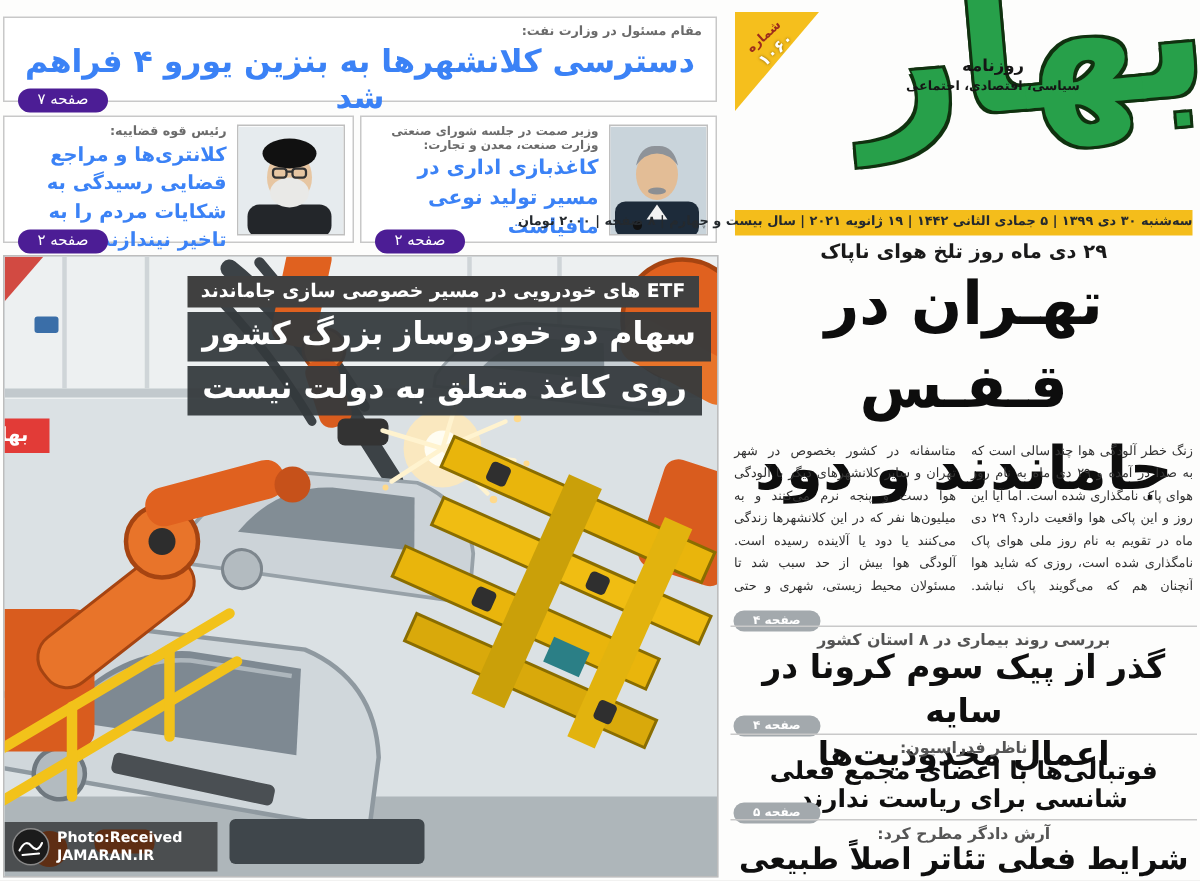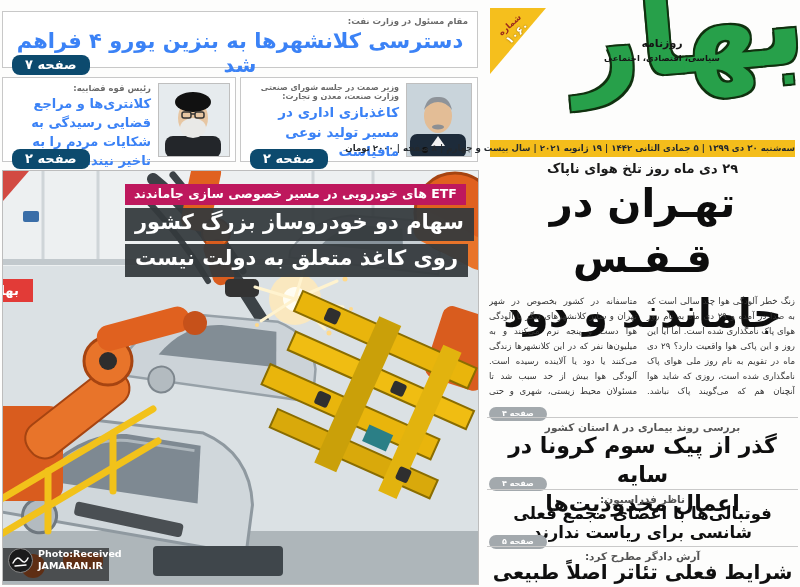--- a/index.html
+++ b/index.html
@@ -1,48 +1,48 @@
 <!DOCTYPE html>
 <html lang="fa"><head>
 <meta charset="utf-8">
 <style>
   html,body{margin:0;padding:0;background:#e9e9e9;}
   *{box-sizing:border-box;font-family:"DejaVu Sans","Liberation Sans",sans-serif;}
   #page{position:relative;width:800px;height:587px;background:#fdfdfc;overflow:hidden;margin:0 auto;padding-left:33px;}
   .box{position:absolute;background:#fff;border:1px solid #c8c8c8;}
   .kicker{color:#6b6b6b;font-size:8.5px;font-weight:bold;}
   .headline{color:#3b82f6;font-weight:800;}
-  .ptag{position:absolute;left:9px;bottom:-8px;background:#0c4a6e;color:#fff;font-size:13px;
-        font-weight:bold;padding:2px 13px 3px;border-radius:8px;white-space:nowrap;}
+  .ptag{position:absolute;left:9px;bottom:-8px;background:#4c1d95;color:#fff;font-size:10px;
+        font-weight:normal;padding:2px 13px 3px;border-radius:8px;white-space:nowrap;}
   .rtl{direction:rtl;}
 
   
   #box-oil{left:2px;top:11px;width:476px;height:57px;}
   #box-oil .kicker{position:absolute;right:9px;top:4px;}
   #box-oil .headline{position:absolute;top:17px;width:100%;text-align:center;font-size:21px;}
   #box-judic{left:2px;top:77px;width:234px;height:85px;}
   #box-minist{left:240px;top:77px;width:238px;height:85px;}
   .facebox{position:absolute;right:5px;top:5px;border:1px solid #bfbfbf;overflow:hidden;}
   .boxtext{position:absolute;top:5px;right:84px;left:6px;text-align:right;}
   #box-minist .boxtext{right:78px;}
   .boxtext .headline{font-size:13px;line-height:1.45;margin-top:2px;}
 
   
   #photo{position:absolute;left:2px;top:170px;width:477px;height:415px;border:1px solid #bdbdbd;
          overflow:hidden;background:#d7dde0;}
   #photo-banners{position:absolute;top:13px;right:4px;display:flex;flex-direction:column;
                  align-items:flex-end;gap:3px;z-index:5;}
-  #banner-green{background:#be185d;color:#fff;font-size:12.5px;font-weight:bold;padding:2px 9px 4px;}
+  #banner-green{background:#404040;color:#fff;font-size:12.5px;font-weight:bold;padding:2px 9px 4px;}
   .banner-dark{background:rgba(52,57,61,0.94);color:#fff;font-size:21px;font-weight:700;
                padding:2px 10px 6px;line-height:1.2;}
   #side-tab{position:absolute;left:0;top:108px;width:30px;height:23px;background:#e23b37;
             color:#fff;font-weight:800;font-size:13px;overflow:hidden;z-index:6;line-height:23px;}
   #side-tab span{display:inline-block;margin-left:-10px;}
-  #watermark{position:absolute;left:0;bottom:3px;width:106px;height:33px;background:rgba(15,15,15,0.62);
-             display:flex;align-items:flex-start;gap:5px;padding:0 5px;z-index:6;}
+  #watermark{position:absolute;left:0;bottom:3px;width:142px;height:33px;background:rgba(15,15,15,0.62);
+             display:flex;align-items:center;gap:5px;padding:0 5px;z-index:6;}
   #watermark .wm-logo{width:25px;height:25px;border-radius:50%;background:#1b1b1b;border:1px solid #888;
                       flex:0 0 auto;display:flex;align-items:center;justify-content:center;}
   #watermark .wm-text{color:#fff;font-size:9.5px;font-weight:bold;line-height:1.25;white-space:nowrap;}
 
   
   #rcol{position:absolute;left:487px;top:0;width:311px;height:587px;}
   #issue-tri{position:absolute;left:3px;top:8px;width:56px;height:66px;background:#f5bf1d;
              clip-path:polygon(0 0,100% 0,0 100%);z-index:4;}
   #issue-tri .in{position:absolute;left:2px;top:10px;transform:rotate(-42deg);text-align:center;width:44px;}
   #issue-tri .lbl{display:block;color:#9c2c1c;font-size:8.5px;font-weight:bold;}

